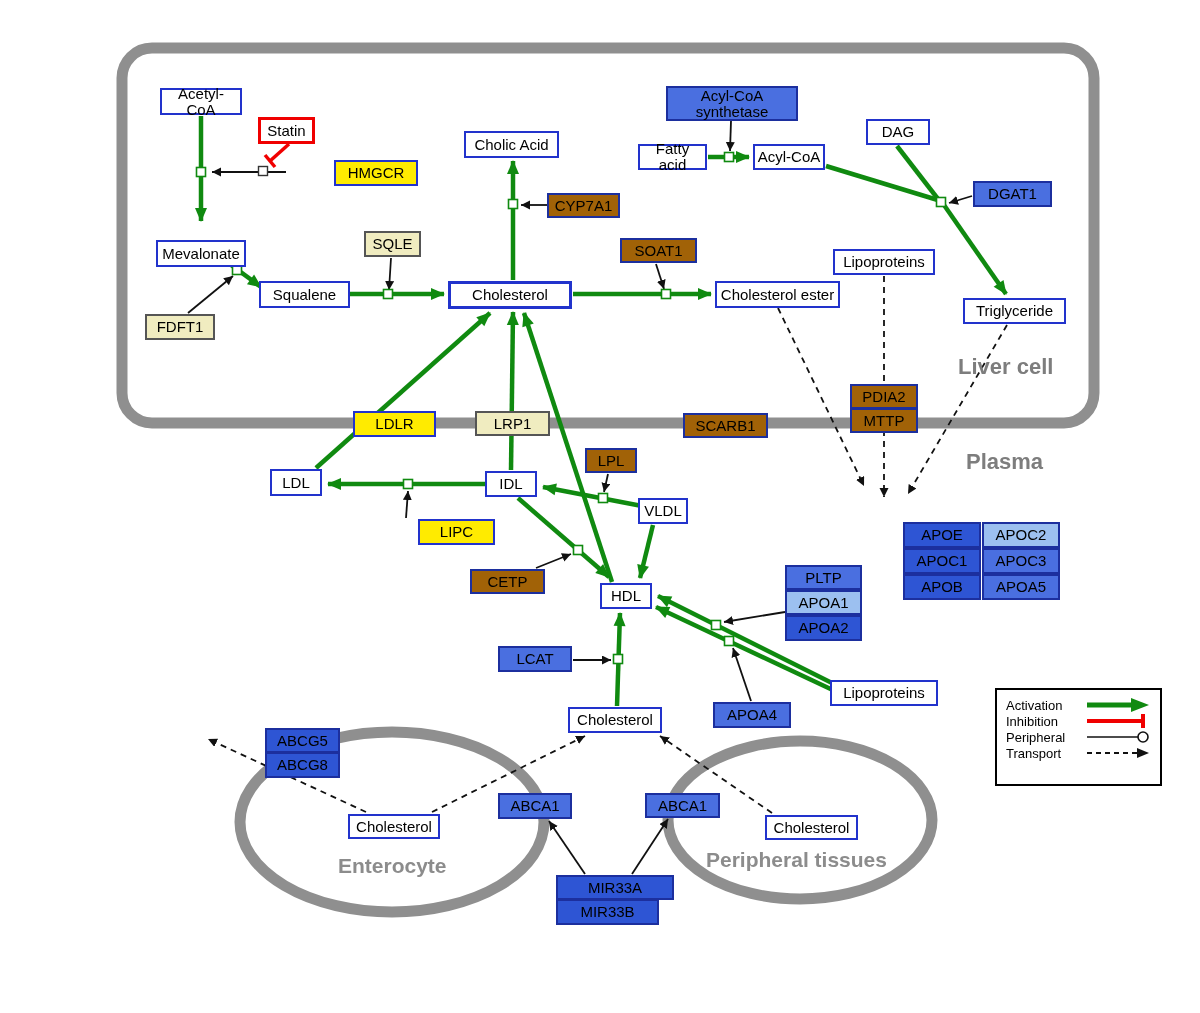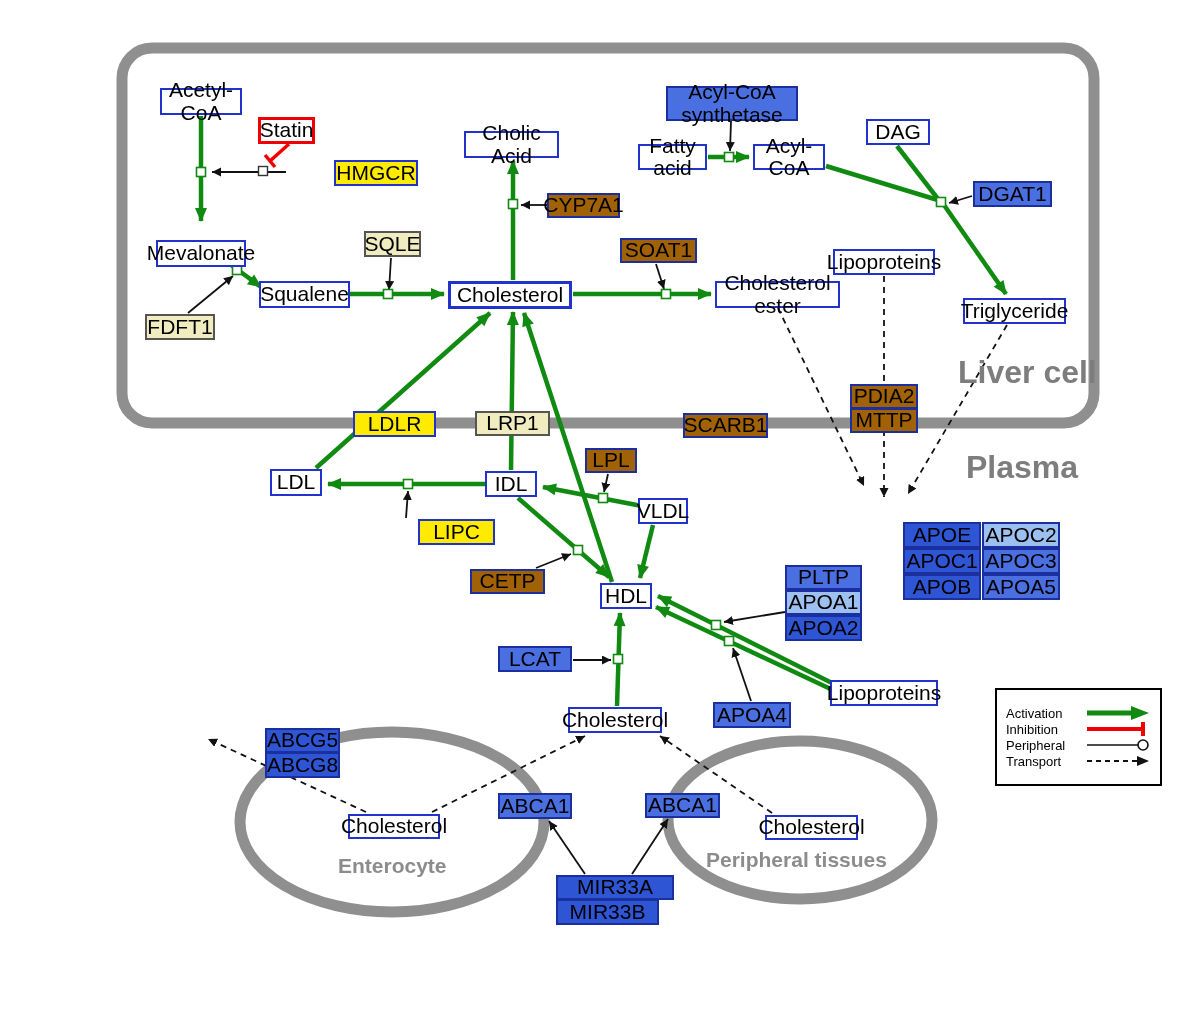--- a/index.html
+++ b/index.html
@@ -1,37 +1,37 @@
 <!DOCTYPE html>
 <html><head>
 <meta charset="utf-8">
 <style>
   * { margin:0; padding:0; box-sizing:border-box; }
   body { font-family:"Liberation Sans", sans-serif; background:#fff; }
   #canvas { position:relative; width:1200px; height:1013px; background:#fff; overflow:hidden; }
   #edges { position:absolute; left:0; top:0; }
   .node {
     position:absolute; display:flex; align-items:center; justify-content:center;
-    text-align:center; font-size:21px; color:#000; background:#fff;
+    text-align:center; font-size:15px; color:#000; background:#fff;
     border:2px solid #2233cc; line-height:1.05; z-index:2; padding:1px 2px;
   }
   .thick  { border-width:3px; }
   .red    { border:3px solid #f00000; }
   .yellow { background:#ffeb00;margin-left:48px; }
   .cream  { background:#f0ecc0; border-color:#555; }
   .lblue  { background:#a16207; border-color:#1c2f9e;text-align:right; }
   .mblue  { background:#4a6fe0; border-color:#1c2f9e; }
   .dblue  { background:#2e55d4; border-color:#1c2f9e; }
   .xlblue { background:#9cc0f0; border-color:#1c2f9e; }
-  .region-label { position:absolute; font-weight:bold; color:#7d7d7d; z-index:1; font-size:32px; }
+  .region-label { position:absolute; font-weight:bold; color:#7d7d7d; z-index:1; font-size:22px; }
   .region-label.small { font-size:21px; color:#8c8c8c; }
   .legend {
     position:absolute; left:995px; top:688px; width:167px; height:98px;
     border:2px solid #000; background:#fff; z-index:3; padding:7px 9px;
-    display:flex; flex-direction:column; justify-content:center;
+    display:flex; flex-direction:column; justify-content:flex-start;
   }
   .legend-row { display:flex; align-items:center; justify-content:space-between; font-size:13px; color:#000; }
 </style>
 </head>
 <body>
 
 <div id="canvas">
 
   <svg id="edges" width="1200" height="1013" viewBox="0 0 1200 1013">
     <defs>

